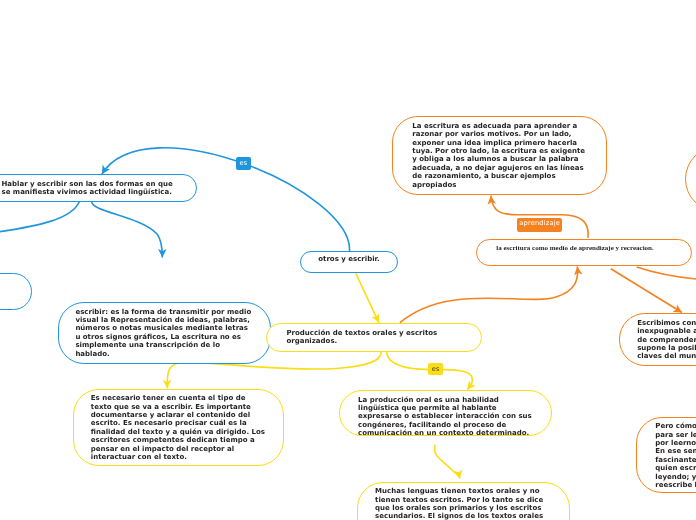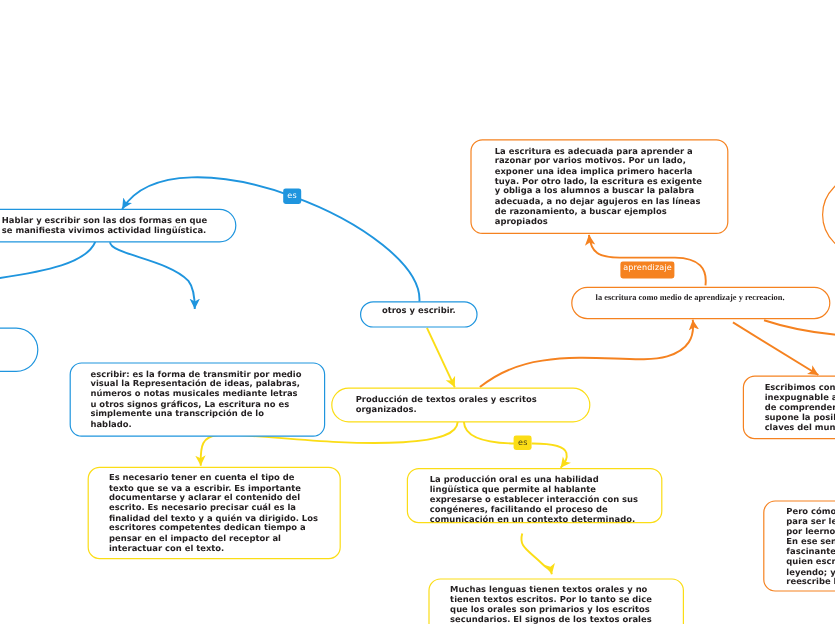--- a/index.html
+++ b/index.html
@@ -2,21 +2,21 @@
 <html><head>
 <meta charset="utf-8">
 <style>
   html,body{margin:0;padding:0;}
   body{width:696px;height:520px;background:#ffffff;overflow:hidden;
        font-family:"DejaVu Sans",sans-serif;
        -webkit-font-smoothing:antialiased;}
   #canvas{position:relative;width:696px;height:520px;overflow:hidden;background:#ffffff;}
   svg.edges{position:absolute;left:0;top:0;width:696px;height:520px;}
   .node{position:absolute;box-sizing:border-box;background:#ffffff;border-style:solid;
-        border-width:1.3px;border-radius:10px;font-weight:bold;
+        border-width:1.3px;border-radius:26px;font-weight:bold;
         color:#231f20;font-size:7px;line-height:8.4px;}
   .blue{border-color:#1f95de;}
   .orange{border-color:#f58220;}
   .yellow{border-color:#fbdd16;}
   .pill{border-radius:40px;}
   .lbl{position:absolute;box-sizing:border-box;font-size:6.7px;font-weight:normal;
        color:#ffffff;border-radius:2px;text-align:center;letter-spacing:0.15px;}
   .lbl.blue-l{background:#1f95de;}
   .lbl.orange-l{background:#f58220;}
   .lbl.yellow-l{background:#fbdd16;color:#4a4416;}
@@ -55,21 +55,21 @@
   <div id="node-layer">
       <div class="node blue pill" style="left: -50px; top: 272.6px; width: 82px; height: 37px; padding: 4.5px 17px;"></div>
       <div class="node blue pill" style="left: -19px; top: 174.3px; width: 216px; height: 27.5px; padding: 4.3px 19.5px;"><span>Hablar y escribir son las dos formas en que se manifiesta vivimos actividad lingüística.</span></div>
       <div class="node blue" style="left: 57.6px; top: 257.9px; width: 213px; height: 62.5px; padding: 4.7px 16.8px; margin-top: 44px;"><span>escribir: es la forma de transmitir por medio visual la Representación de ideas, palabras, números o notas musicales mediante letras u otros signos gráficos, La escritura no es simplemente una transcripción de lo hablado.</span></div>
       <div class="node blue pill" style="left: 300px; top: 251.4px; width: 98px; height: 21.5px; padding: 2.8px 0px; text-align: center;"><span>otros y escribir.</span></div>
       <div class="node orange" style="left: 392.3px; top: 116.3px; width: 214.4px; height: 78.5px; padding: 4.5px 19px;"><span>La escritura es adecuada para aprender a razonar por varios motivos. Por un lado, exponer una idea implica primero hacerla tuya. Por otro lado, la escritura es exigente y obliga a los alumnos a buscar la palabra adecuada, a no dejar agujeros en las líneas de razonamiento, a buscar ejemplos apropiados</span></div>
       <div class="node orange pill" style="left: 684.8px; top: 146px; width: 82px; height: 65.6px; padding: 4.5px 17px;"></div>
       <div class="node orange pill" style="left: 476px; top: 238.6px; width: 215.7px; height: 27.7px; padding: 4.3px 19.3px; font-family: Liberation Serif, serif;"><span>la escritura como medio de aprendizaje y recreacion.</span></div>
       <div class="node orange" style="left: 619.4px; top: 313.2px; width: 213px; height: 52.7px; padding: 4.5px 16.8px;"><span>Escribimos con una certidumbre inexpugnable acerca de ser leidos. Se trata de comprender y de ser comprendidos, supone la posibilidad de acceder a las claves del mundo en que vivimos.</span></div>
       <div class="node orange" style="left: 636.1px; top: 416.6px; width: 213px; height: 76.9px; padding: 4.5px 18.2px;"><span>Pero cómo habria que escribir un texto para ser leido por los demas, sino pasando por leernos antes a nosotros mismos, pues. En ese sentido es que es realmente fascinante la escritura, ya que siempre es quien escribe el lector de su texto que esta leyendo; y es al leer que uno mismo reescribe lo leido.</span></div>
-      <div class="node yellow pill" style="left: 276px; top: 323px; width: 215.7px; height: 28.6px; padding: 4.7px 19.4px;"><span>Producción de textos orales y escritos organizados.</span></div>
+      <div class="node yellow pill" style="left: 266px; top: 323px; width: 215.7px; height: 28.6px; padding: 4.7px 19.4px;"><span>Producción de textos orales y escritos organizados.</span></div>
       <div class="node yellow" style="left: 72.8px; top: 388.7px; width: 211.5px; height: 77.8px; padding: 4.5px 17px;"><span>Es necesario tener en cuenta el tipo de texto que se va a escribir. Es importante documentarse y aclarar el contenido del escrito. Es necesario precisar cuál es la finalidad del texto y a quién va dirigido. Los escritores competentes dedican tiempo a pensar en el impacto del receptor al interactuar con el texto.</span></div>
       <div class="node yellow" style="left: 339.1px; top: 390px; width: 212.8px; height: 46px; padding: 4.5px 18px;"><span>La producción oral es una habilidad lingüística que permite al hablante expresarse o establecer interacción con sus congéneres, facilitando el proceso de comunicación en un contexto determinado.</span></div>
       <div class="node yellow" style="left: 356.5px; top: 481.6px; width: 213.1px; height: 62px; padding: 4.5px 17.6px;"><span>Muchas lenguas tienen textos orales y no tienen textos escritos. Por lo tanto se dice que los orales son primarios y los escritos secundarios. El signos de los textos orales es</span></div>
     </div>
   <div id="label-layer">
       <div class="lbl blue-l" style="left: 236.1px; top: 156.9px; width: 14.6px; height: 13px; line-height: 13px;"><span>es</span></div>
       <div class="lbl orange-l" style="left: 517.3px; top: 218px; width: 44.7px; height: 14px; line-height: 11.5px;"><span>aprendizaje</span></div>
       <div class="lbl yellow-l" style="left: 428.3px; top: 362.8px; width: 14.8px; height: 12.6px; line-height: 12.6px;"><span>es</span></div>
     </div>
 </div>

